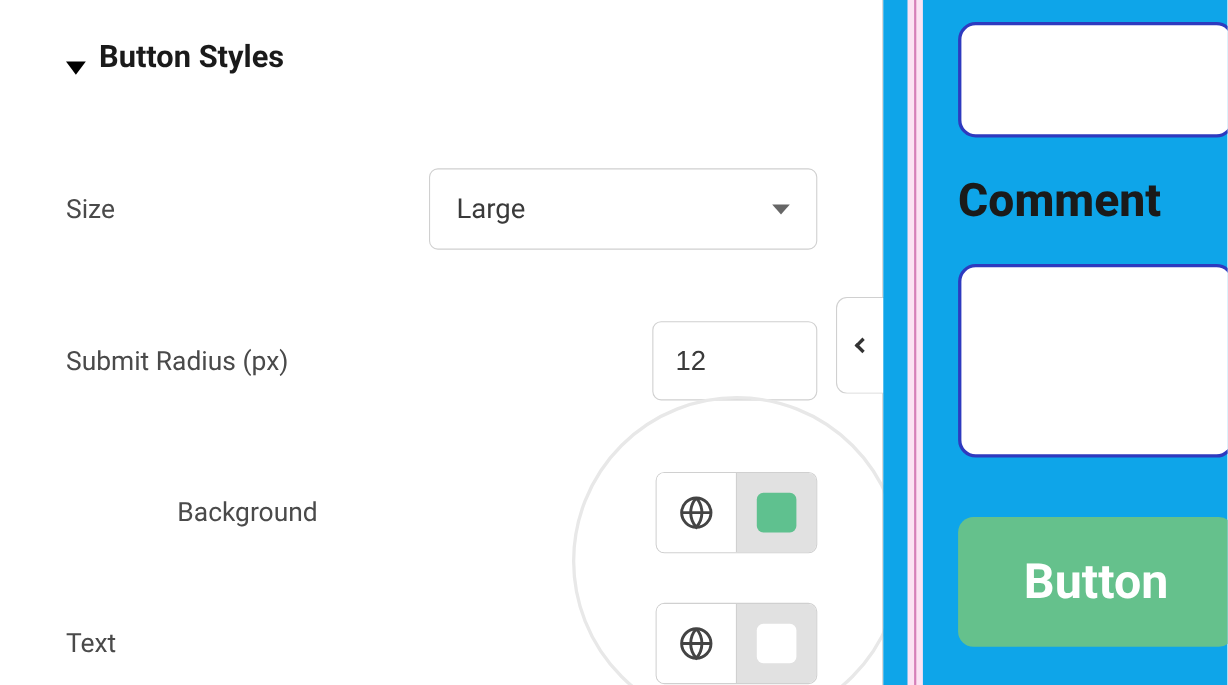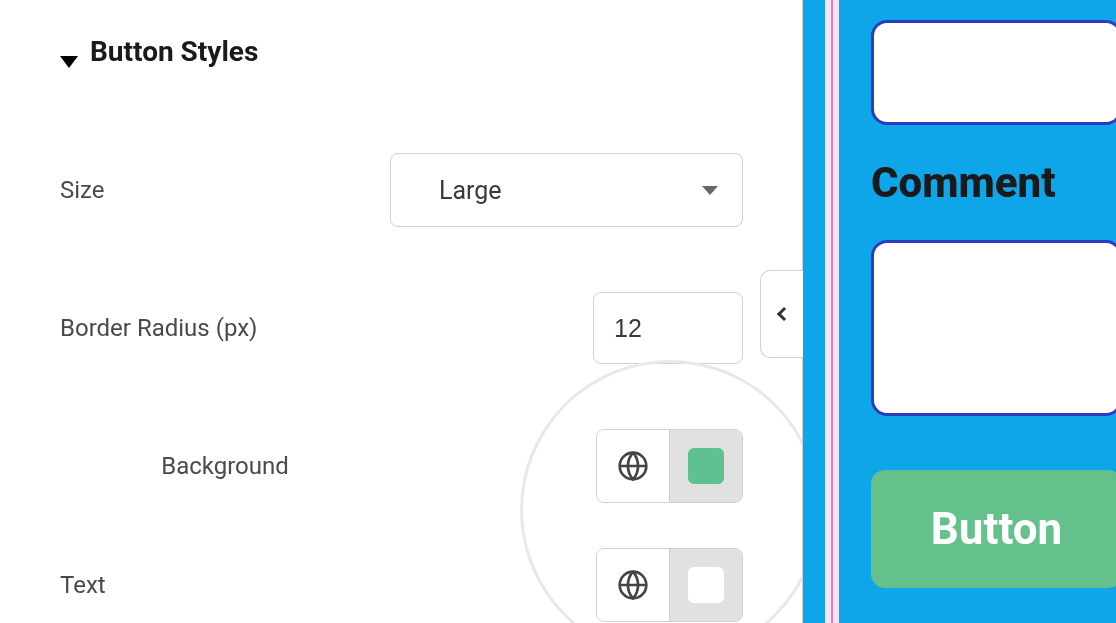--- a/index.html
+++ b/index.html
@@ -54,21 +54,21 @@
       max-width: 358px;
       height: 74px;
       border: 1px solid #d0d0d0;
       border-radius: 8px;
       display: flex;
       align-items: center;
       justify-content: space-between;
       padding: 0 24px;
       cursor: pointer;
     }
-    .select-value { font-size: 25px; color: #3a3a3a; margin-left: 24px; }
+    .select-value { font-size: 25px; color: #3a3a3a; }
     .select-caret {
       width: 0; height: 0;
       border-left: 8px solid transparent;
       border-right: 8px solid transparent;
       border-top: 9px solid #666;
     }
     .number-input {
       width: 150px;
       height: 72px;
       border: 1px solid #d0d0d0;
@@ -235,21 +235,21 @@
 
     <div class="row">
       <div class="row-label">Size</div>
       <div class="select-wrap">
         <span class="select-value">Large</span>
         <span class="select-caret"></span>
       </div>
     </div>
 
     <div class="row">
-      <div class="row-label">Border Radius (px)</div>
+      <div class="row-label">Submit Radius (px)</div>
       <input class="number-input" value="12" style="">
     </div>
 
     <div class="row" style="margin-bottom:45px;text-align:center;">
       <div class="row-label">Background</div>
       <div class="color-controls">
         <div class="cc-btn">
           <svg class="globe-svg" viewBox="0 0 24 24" fill="none" stroke="#444" stroke-width="2">
               <circle cx="12" cy="12" r="10"></circle>
               <line x1="2" y1="12" x2="22" y2="12"></line>

